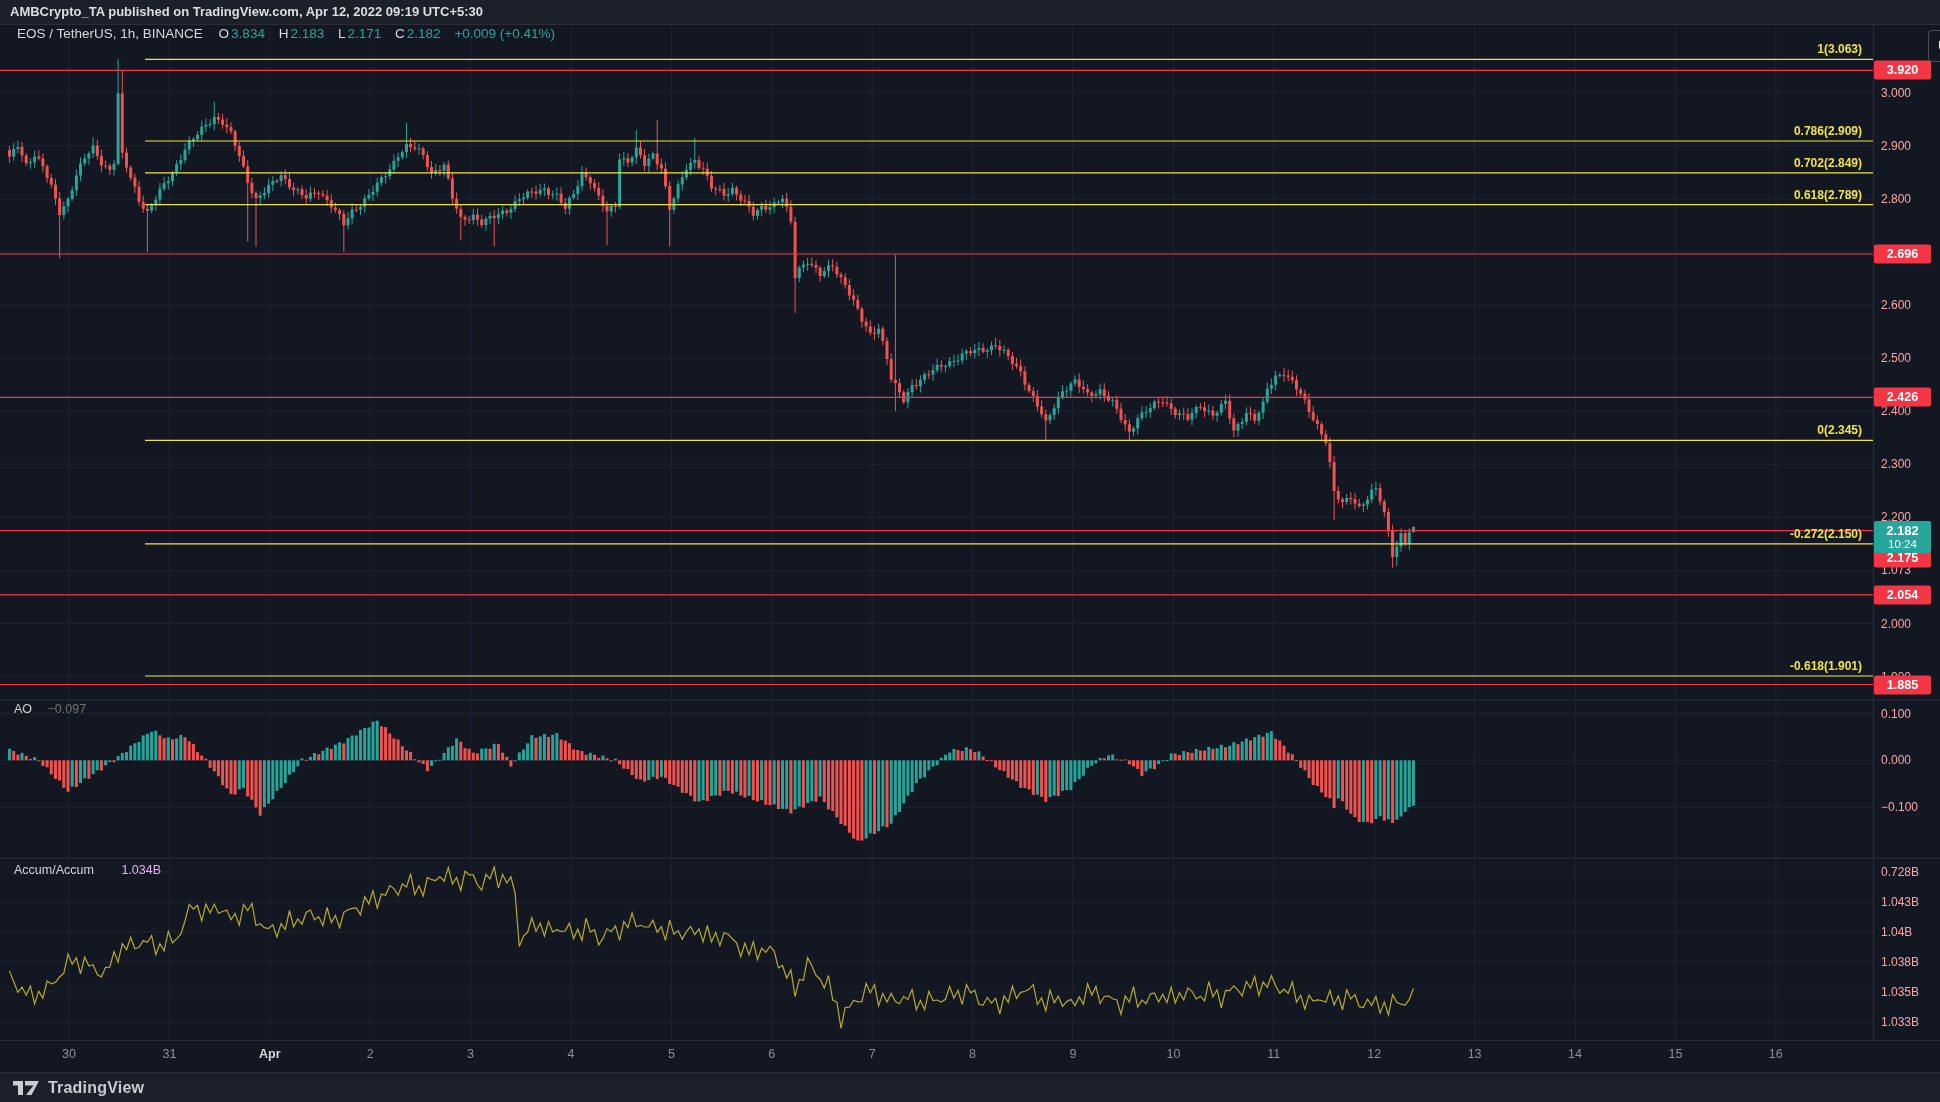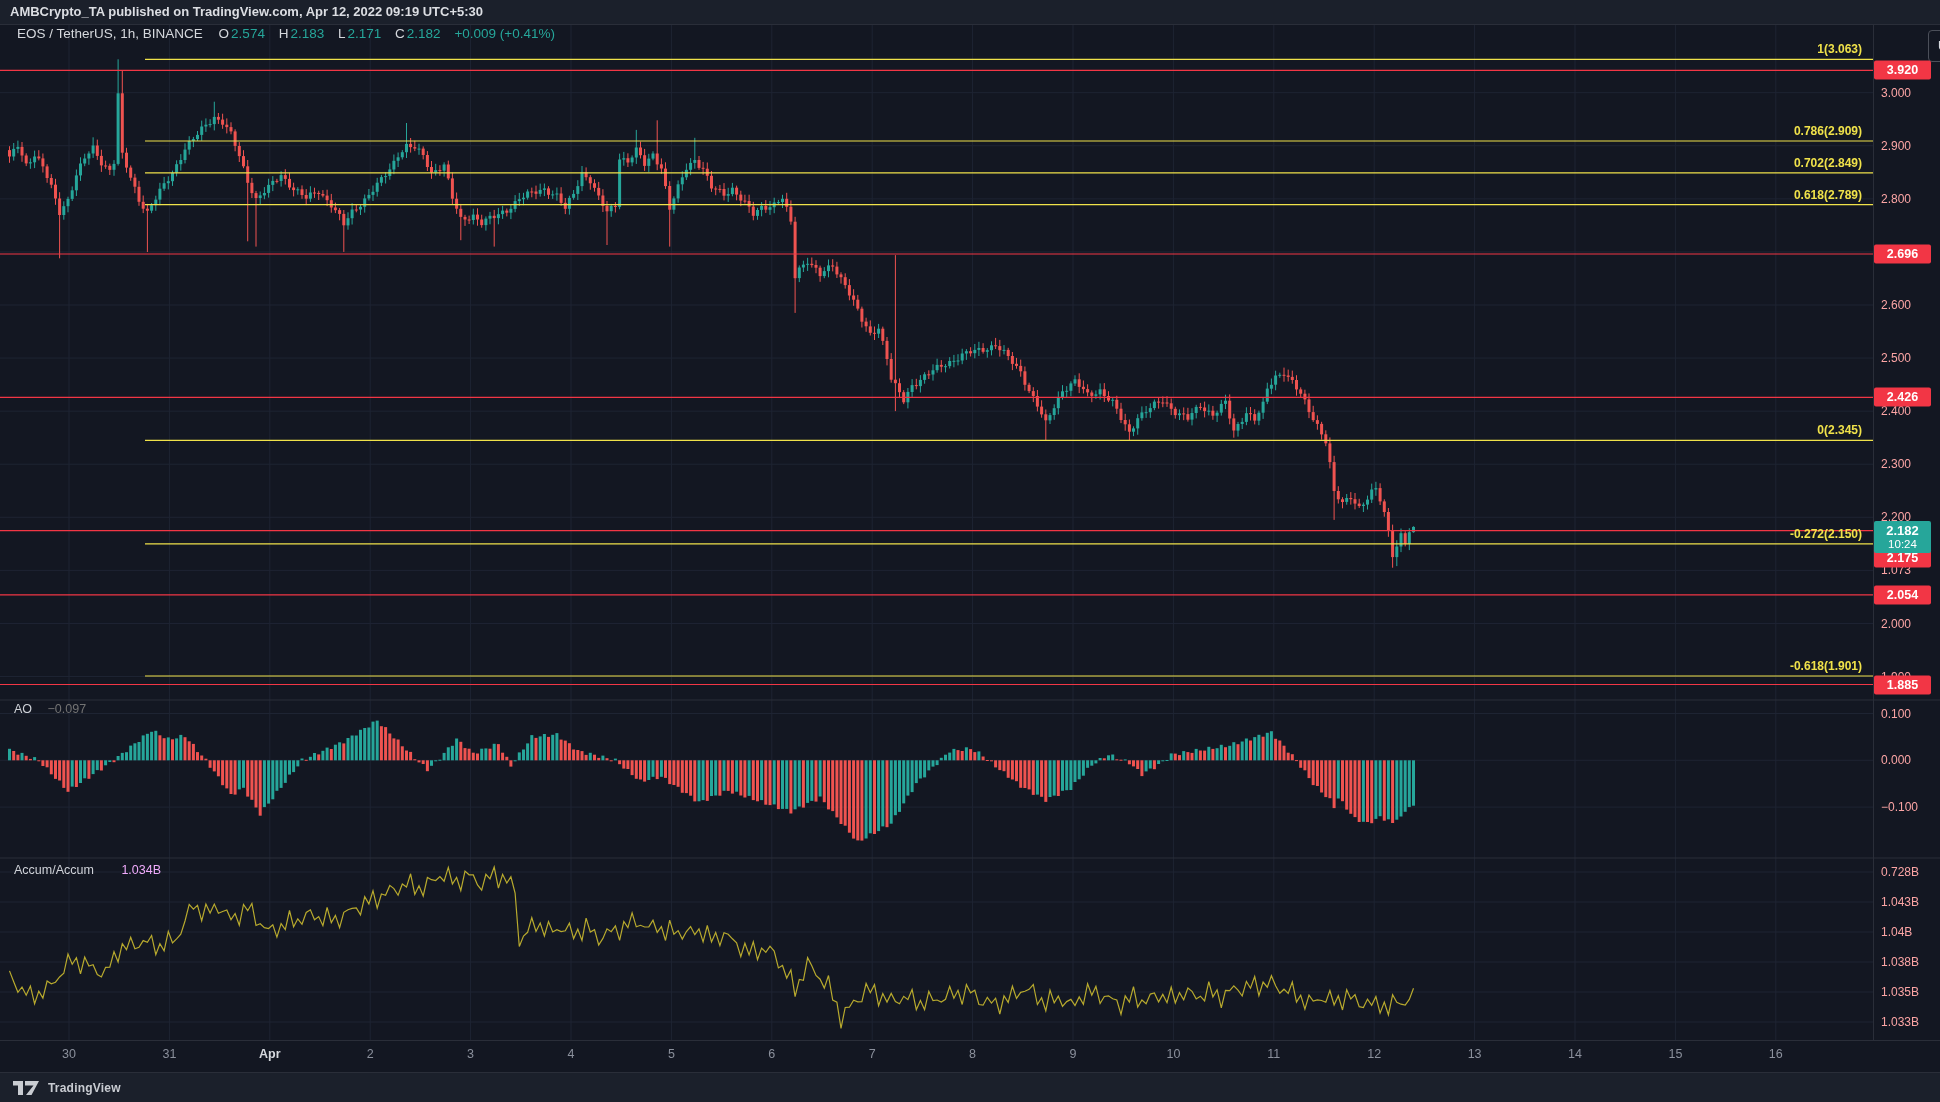--- a/index.html
+++ b/index.html
@@ -2,21 +2,21 @@
 <html><head>
 <meta charset="utf-8">
 <style>
   html,body{margin:0;padding:0;background:#0b0e15}
   .app{position:relative;width:1940px;height:1102px;background:#131722;font-family:"Liberation Sans",sans-serif;overflow:hidden}
   .topbar{position:absolute;left:0;top:0;width:1940px;height:25px;background:#1b202b;border-bottom:1px solid #2a2e39;color:#dcdee3;font-size:13px;font-weight:700;line-height:24px;padding-left:10px;box-sizing:border-box;z-index:5}
   #chart-svg{position:absolute;left:0;top:0;width:1940px;height:1102px;z-index:1}
   .paxis{position:absolute;left:1873px;top:25px;width:67px;height:1015px;border-left:1px solid #2a2e39;box-sizing:border-box;z-index:2}
   .timebar{position:absolute;left:0;top:1040px;width:1940px;height:32px;border-top:1px solid #2a2e39;box-sizing:border-box;z-index:2}
   .bottombar{position:absolute;left:0;top:1072px;width:1940px;height:30px;background:#1b202b;border-top:1px solid #2a2e39;display:flex;align-items:center;gap:8px;padding-left:13px;box-sizing:border-box;z-index:5}
-  .tv-word{color:#c9ccd2;font-size:12px;font-weight:700;letter-spacing:.2px}
+  .tv-word{color:#c9ccd2;font-size:16px;font-weight:700;letter-spacing:.2px}
   .legend{position:absolute;left:17px;top:26px;font-size:13.5px;color:#d5d8dd;z-index:4;white-space:nowrap}
   .legend span{margin-right:2px}
   .legend .gap{margin-right:10px}
   .lv{color:#26a69a}
   .ind-legend{position:absolute;left:14px;font-size:12.5px;color:#cfd2d8;z-index:4;white-space:nowrap}
   .ao-val{color:#737373;margin-left:12px}
   .ad-val{color:#f0abfc;margin-left:24px}
   .chip{position:absolute;left:1928px;top:30px;padding:8px 9px;border:1px solid #4b4f59;border-radius:4px;color:#d5d8dd;font-size:12px;z-index:6}
   .ylab{position:absolute;left:1881px;color:#fca5a5;font-size:12px;transform:translateY(-50%);z-index:3;white-space:nowrap}
   .tlab{position:absolute;top:1047px;color:#8b909c;font-size:12.5px;transform:translateX(-50%);z-index:3}
@@ -1111,21 +1111,21 @@
       </g>
       <line x1="0" y1="700" x2="1940" y2="700" stroke="#2a2e39" stroke-width="1"></line>
       <line x1="0" y1="858" x2="1940" y2="858" stroke="#2a2e39" stroke-width="1"></line>
     </svg>
 
   <div class="paxis"></div>
   <div class="timebar"></div>
 
   <div class="legend">
     <span>EOS / TetherUS, 1h, BINANCE</span><span class="gap"> </span>
-    <span>O</span><span class="lv gap">2.574</span>
+    <span>O</span><span class="lv gap">3.834</span>
     <span>H</span><span class="lv gap">2.183</span>
     <span>L</span><span class="lv gap">2.171</span>
     <span>C</span><span class="lv gap">2.182</span>
     <span class="lv">+0.009 (+0.41%)</span>
   </div>
 
   <div class="ind-legend" style="top:702px">
     <span>AO</span>
     <span class="ao-val">−0.097</span>
   </div>

